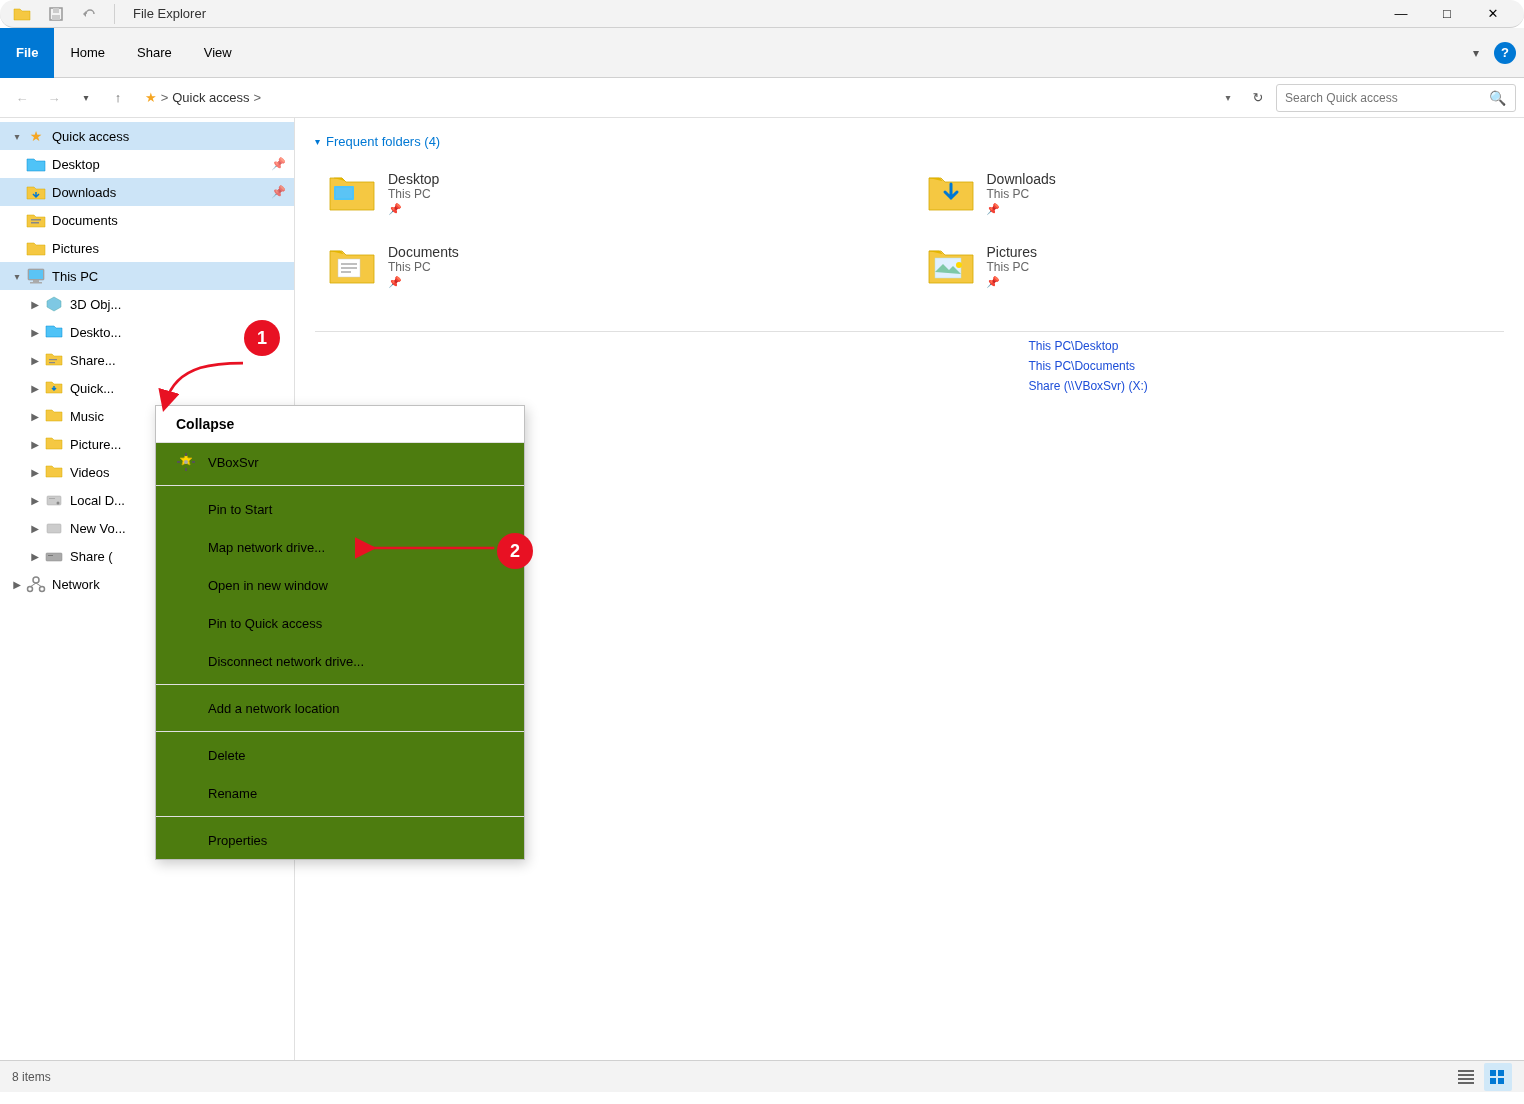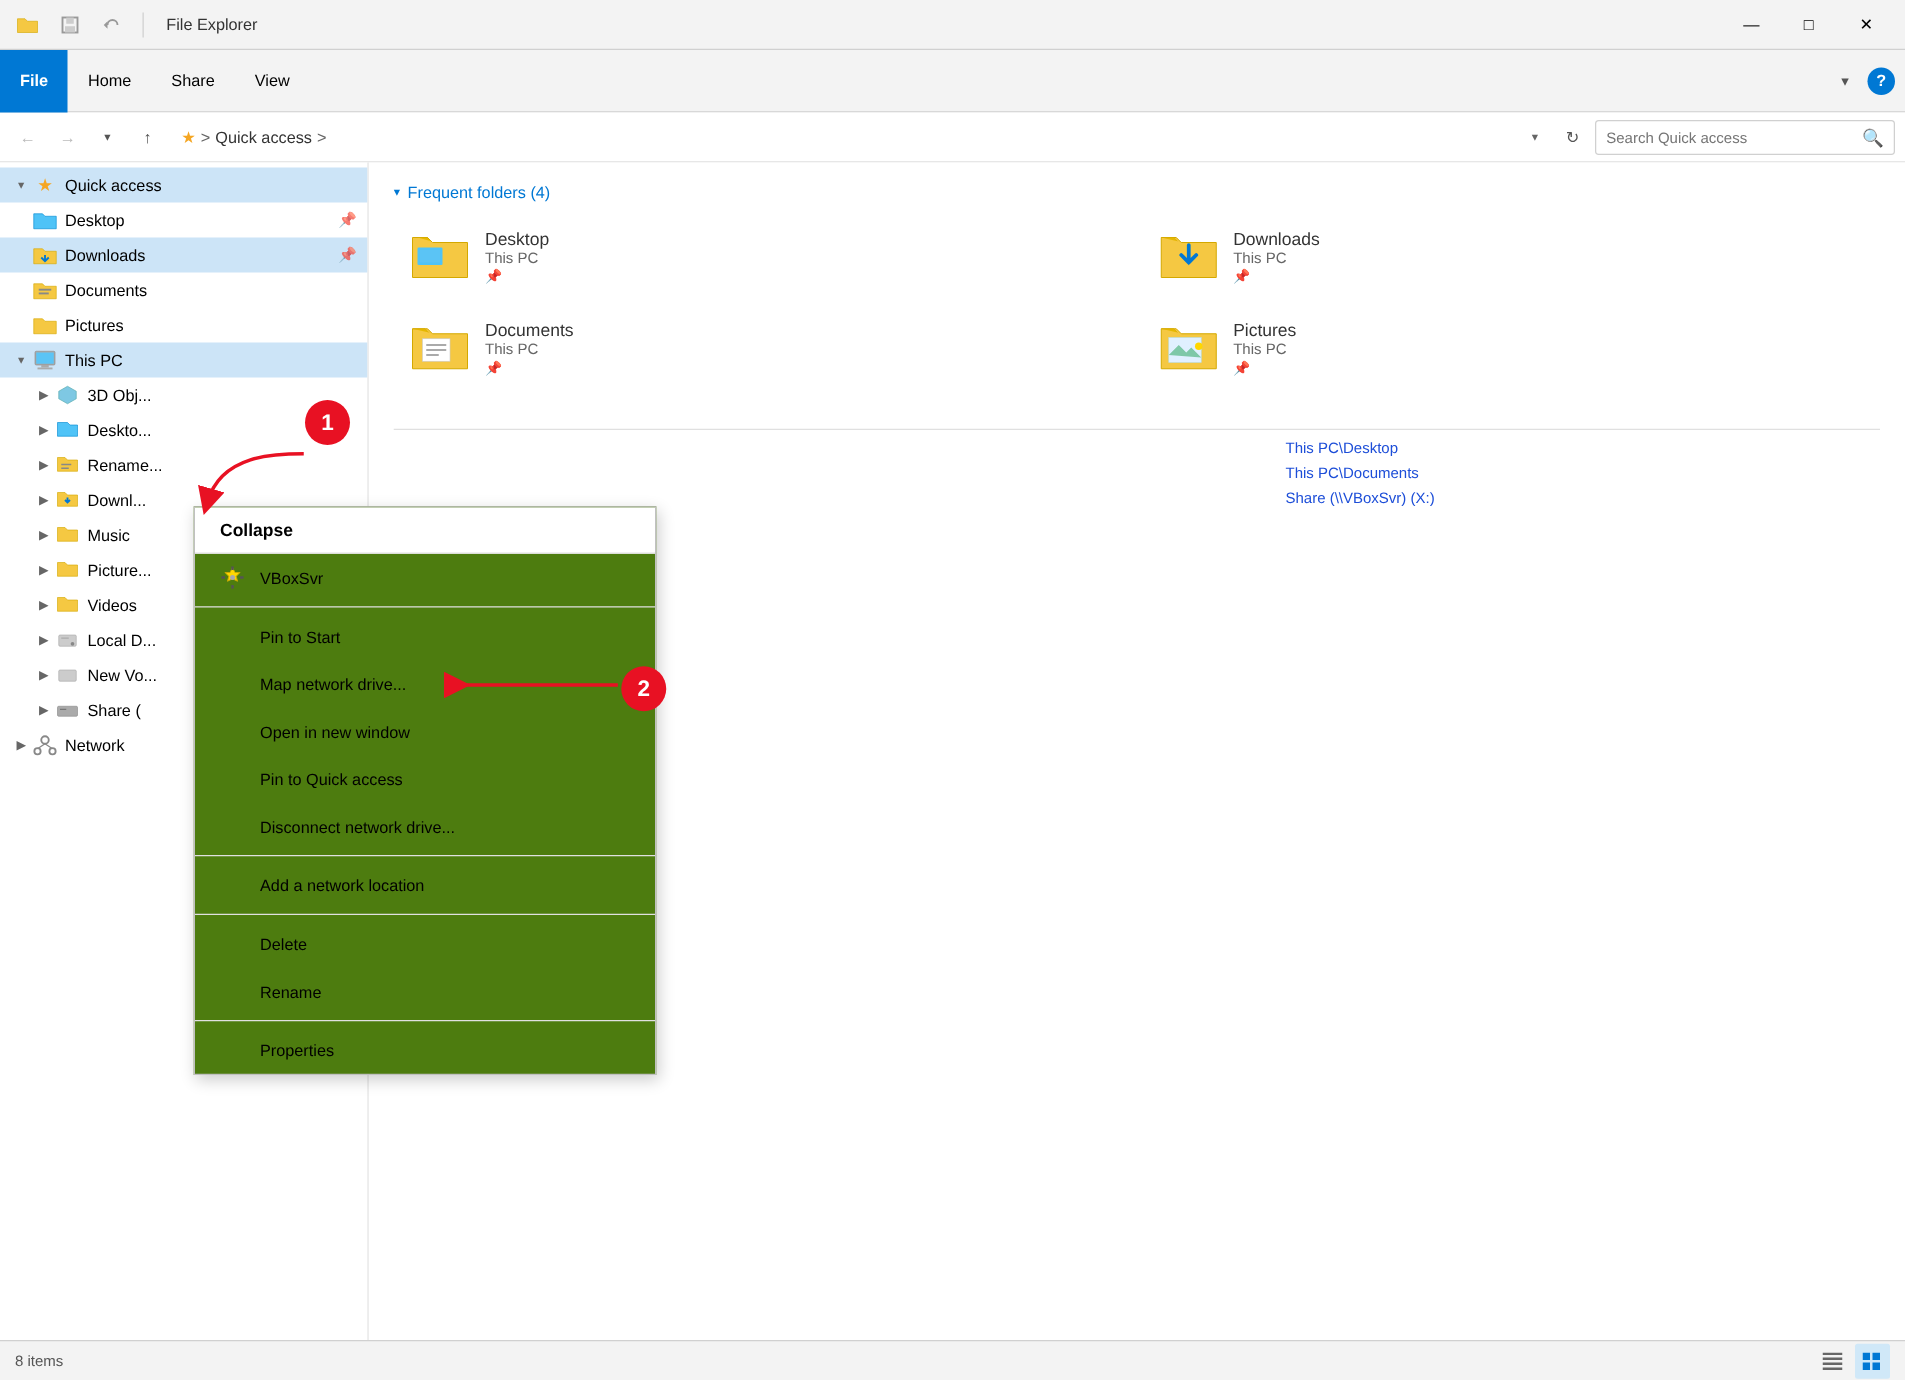--- a/index.html
+++ b/index.html
@@ -1,19 +1,19 @@
 <!DOCTYPE html>
 <html><head>
   <meta charset="utf-8">
   <style>
     * { margin: 0; padding: 0; box-sizing: border-box; }
     body { font-family: 'Segoe UI', Arial, sans-serif; font-size: 13px; background: #fff; width: 1524px; height: 1104px; overflow: hidden; user-select: none; }
 
     
-    .title-bar { display: flex; align-items: center; height: 40px; background: #f3f3f3; border-bottom: 1px solid #d0d0d0; padding: 0 8px; }
+    .title-bar { display: flex; align-items: center; height: 28px; background: #f3f3f3; border-bottom: 1px solid #d0d0d0; padding: 0 8px; border-radius: 14px; }
     .title-bar-icons { display: flex; gap: 6px; align-items: center; }
     .tb-icon { width: 28px; height: 28px; display: flex; align-items: center; justify-content: center; border-radius: 3px; }
     .tb-sep { width: 1px; height: 20px; background: #d0d0d0; margin: 0 4px; }
     .title-text { margin-left: 8px; font-size: 13px; color: #333; }
     .title-bar-right { margin-left: auto; display: flex; align-items: center; }
     .win-btn { width: 46px; height: 40px; display: flex; align-items: center; justify-content: center; cursor: pointer; }
 
     
     .ribbon { height: 50px; background: #f3f3f3; border-bottom: 1px solid #d0d0d0; display: flex; align-items: center; }
     .ribbon-tab { height: 50px; padding: 0 16px; display: flex; align-items: center; cursor: pointer; font-size: 13px; }
@@ -250,31 +250,31 @@
     </div>
     <div class="sidebar-item indent-1">
       <div class="expand-btn">▶</div>
       <div class="sidebar-icon">
         <svg width="18" height="16" viewBox="0 0 18 16">
             <path d="M1 2h6l2 2h8v9H1z" fill="#f5c842" stroke="#d4a800" stroke-width="0.5"></path>
             <rect x="4" y="7" width="8" height="1.2" fill="#888"></rect>
             <rect x="4" y="10" width="6" height="1.2" fill="#888"></rect>
           </svg>
       </div>
-      <span class="sidebar-label">Rename...</span>
+      <span class="sidebar-label">Share...</span>
     </div>
     <div class="sidebar-item indent-1">
       <div class="expand-btn">▶</div>
       <div class="sidebar-icon">
         <svg width="18" height="16" viewBox="0 0 18 16">
             <path d="M1 2h6l2 2h8v9H1z" fill="#f5c842" stroke="#d4a800" stroke-width="0.5"></path>
             <path d="M9 6v4m-2-2l2 2 2-2" fill="none" stroke="#0078d4" stroke-width="1.5"></path>
           </svg>
       </div>
-      <span class="sidebar-label">Downl...</span>
+      <span class="sidebar-label">Quick...</span>
     </div>
     <div class="sidebar-item indent-1">
       <div class="expand-btn">▶</div>
       <div class="sidebar-icon">
         <svg width="18" height="16" viewBox="0 0 18 16">
             <path d="M1 2h6l2 2h8v9H1z" fill="#f5c842" stroke="#d4a800" stroke-width="0.5"></path>
           </svg>
       </div>
       <span class="sidebar-label">Music</span>
     </div>

